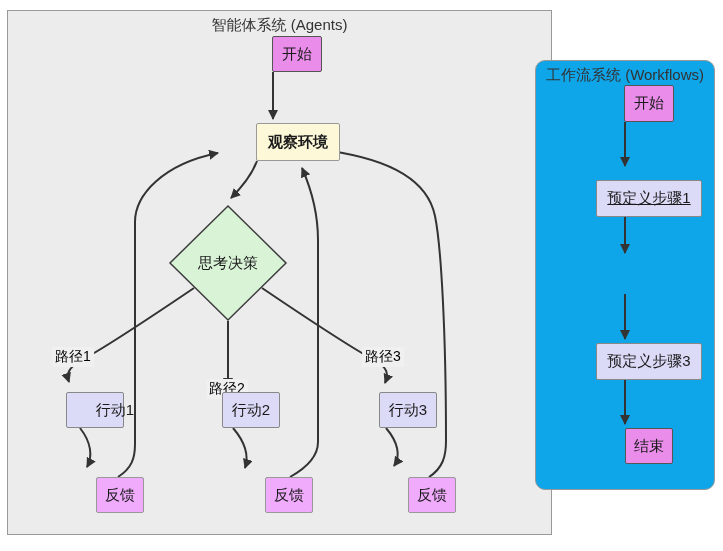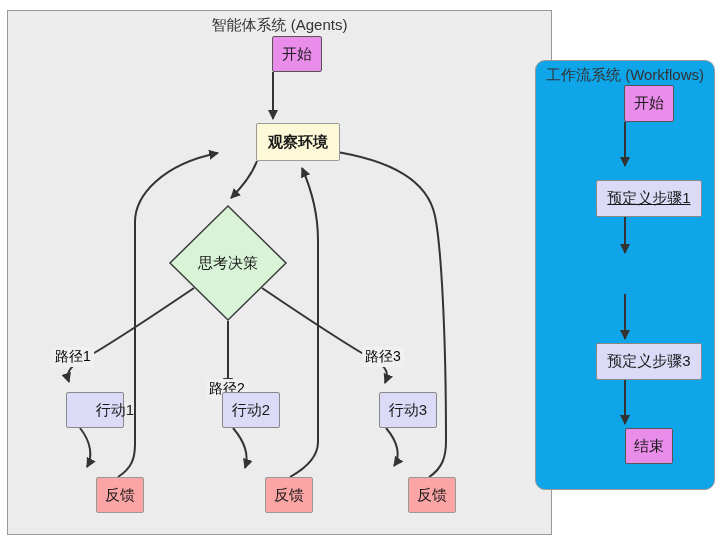--- a/index.html
+++ b/index.html
@@ -16,21 +16,21 @@
     font-size:15px;font-weight:500;color:#333;white-space:nowrap;
   }
   svg.edges{position:absolute;left:0;top:0;width:723px;height:551px;pointer-events:none;}
   .node{
     position:absolute;box-sizing:border-box;display:flex;align-items:center;justify-content:center;
     font-size:15px;color:#1a1a1a;border-radius:2px;white-space:nowrap;margin-left:24px;
   }
   .n-startend{background:#ea8cea;border:1.5px solid #555;}
   .n-observe{background:#fcf8d8;border:1.5px solid #999;font-weight:bold;}
   .n-action{background:#dbdbf8;border:1.5px solid #888;}
-  .n-feedback{background:#fca5a5;border:1.5px solid #999;}
+  .n-feedback{background:#f0abfc;border:1.5px solid #999;}
   .diamond{position:absolute;}
   .diamond .dlabel{
     position:absolute;left:0;top:0;width:100%;height:100%;
     display:flex;align-items:center;justify-content:center;
     font-size:15px;color:#1a1a1a;white-space:nowrap;
   }
   .edge-label{
     position:absolute;transform:translate(-50%,-50%);
     background:#f0f0f0;padding:1px 3px;font-size:14px;color:#000000;white-space:nowrap;
   }

